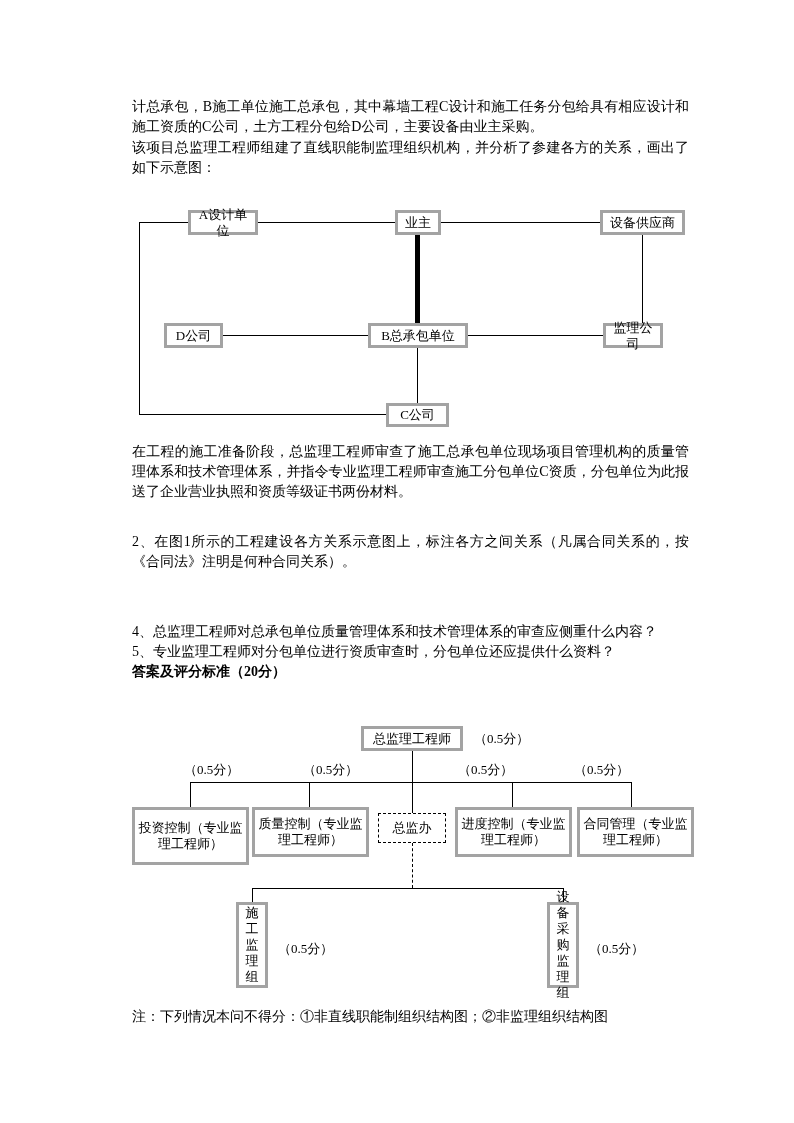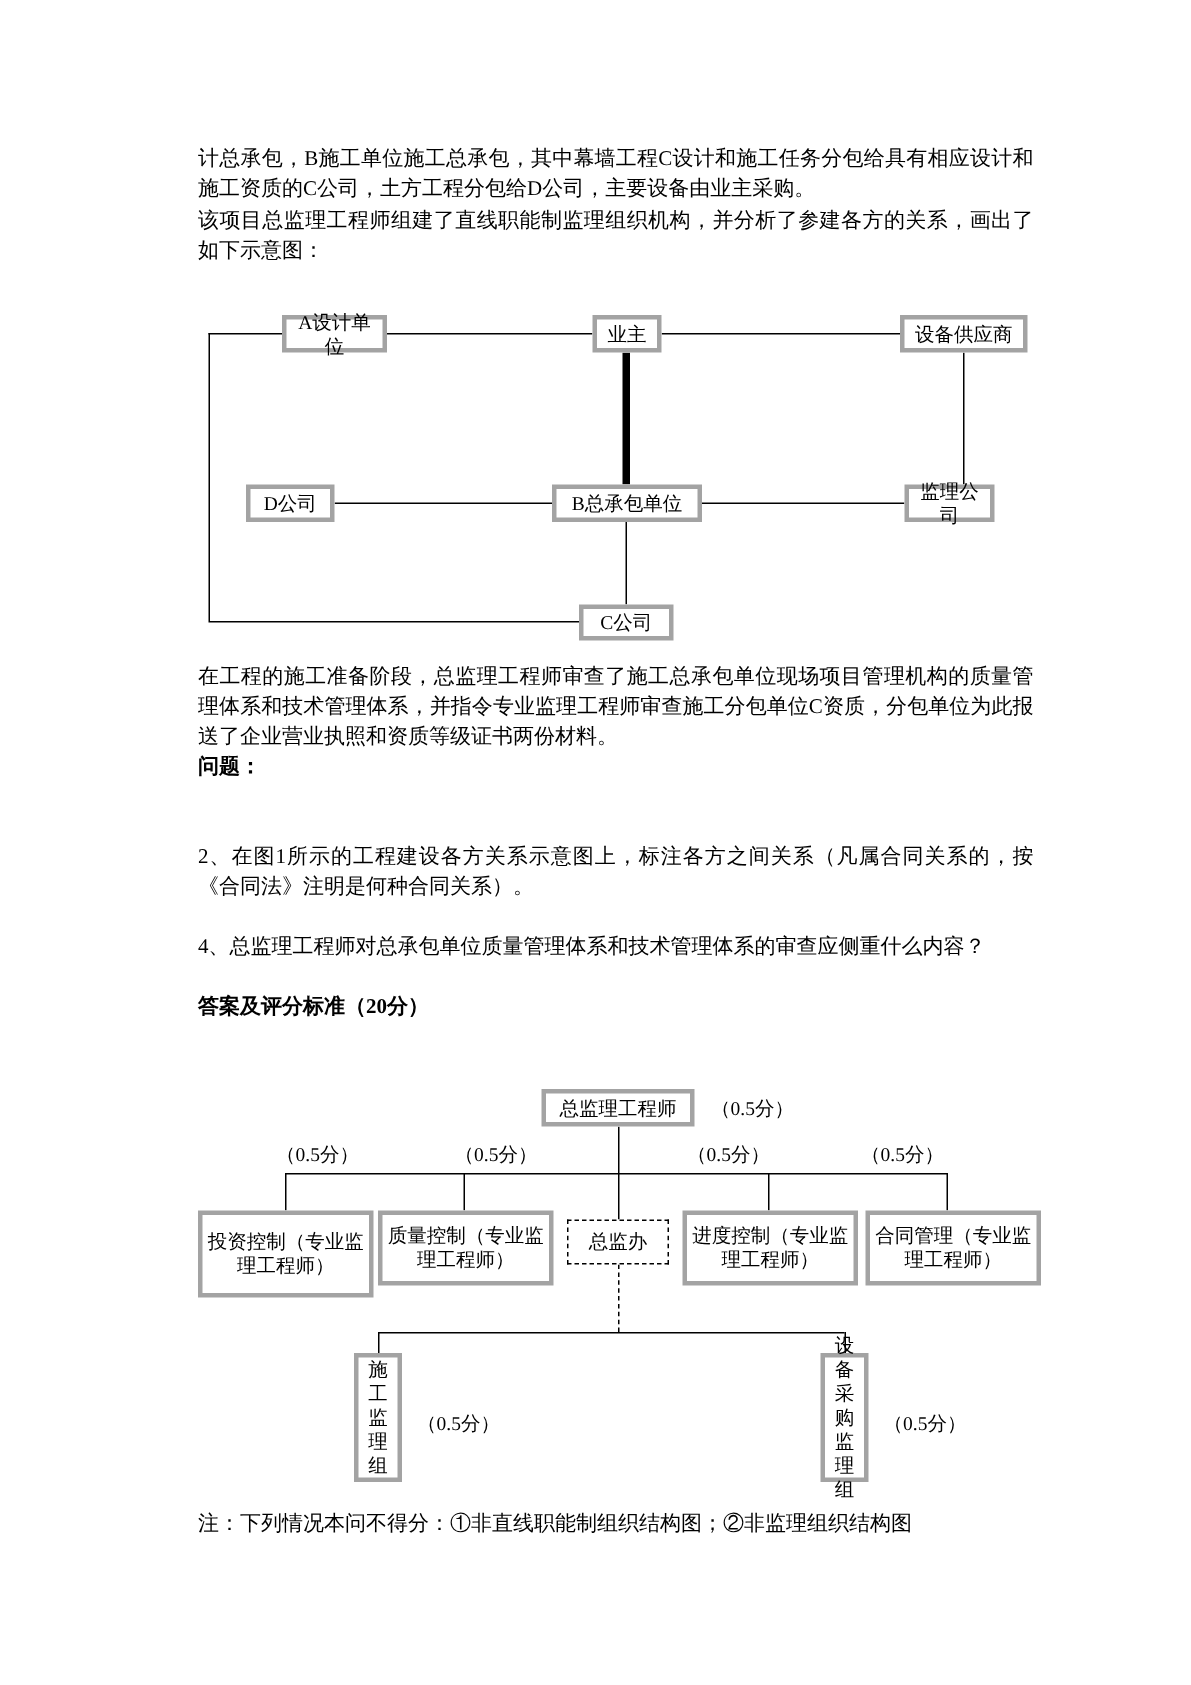--- a/index.html
+++ b/index.html
@@ -45,23 +45,23 @@
     <div class="dbox" style="left:383px;top:198px;width:46px;height:25px">业主</div>
     <div class="dbox" style="left:588px;top:198px;width:85px;height:25px">设备供应商</div>
     <div class="dbox" style="left:152px;top:311px;width:59px;height:25px">D公司</div>
     <div class="dbox" style="left:356px;top:311px;width:100px;height:25px">B总承包单位</div>
     <div class="dbox" style="left:591px;top:311px;width:60px;height:25px">监理公司</div>
     <div class="dbox" style="left:374px;top:391px;width:63px;height:24px">C公司</div>
   </div>
 
   <div class="para" style="top:430px">在工程的施工准备阶段，总监理工程师审查了施工总承包单位现场项目管理机构的质量管理体系和技术管理体系，并指令专业监理工程师审查施工分包单位C资质，分包单位为此报送了企业营业执照和资质等级证书两份材料。</div>
 
-  <div class="para heading" style="top:490px">问题：</div>
-  <div class="para" style="top:550px">2、在图1所示的工程建设各方关系示意图上，标注各方之间关系（凡属合同关系的，按《合同法》注明是何种合同关系）。</div>
+  <div class="para" style="top:520px">2、在图1所示的工程建设各方关系示意图上，标注各方之间关系（凡属合同关系的，按《合同法》注明是何种合同关系）。</div>
   <div class="para" style="top:610px">4、总监理工程师对总承包单位质量管理体系和技术管理体系的审查应侧重什么内容？</div>
+  <div class="para" style="top:630px">5、专业监理工程师对分包单位进行资质审查时，分包单位还应提供什么资料？</div>
 
   <div class="para heading" style="top:650px">答案及评分标准（20分）</div>
 
   <div>
 
     <div class="vline" style="left:400px;top:739px;width:1px;height:31px"></div>
     <div class="hline" style="left:178px;top:770px;width:442px;height:1px"></div>
     <div class="vline" style="left:178px;top:770px;width:1px;height:25px"></div>
     <div class="vline" style="left:297px;top:770px;width:1px;height:25px"></div>
     <div class="vline" style="left:400px;top:770px;width:1px;height:31px"></div>

